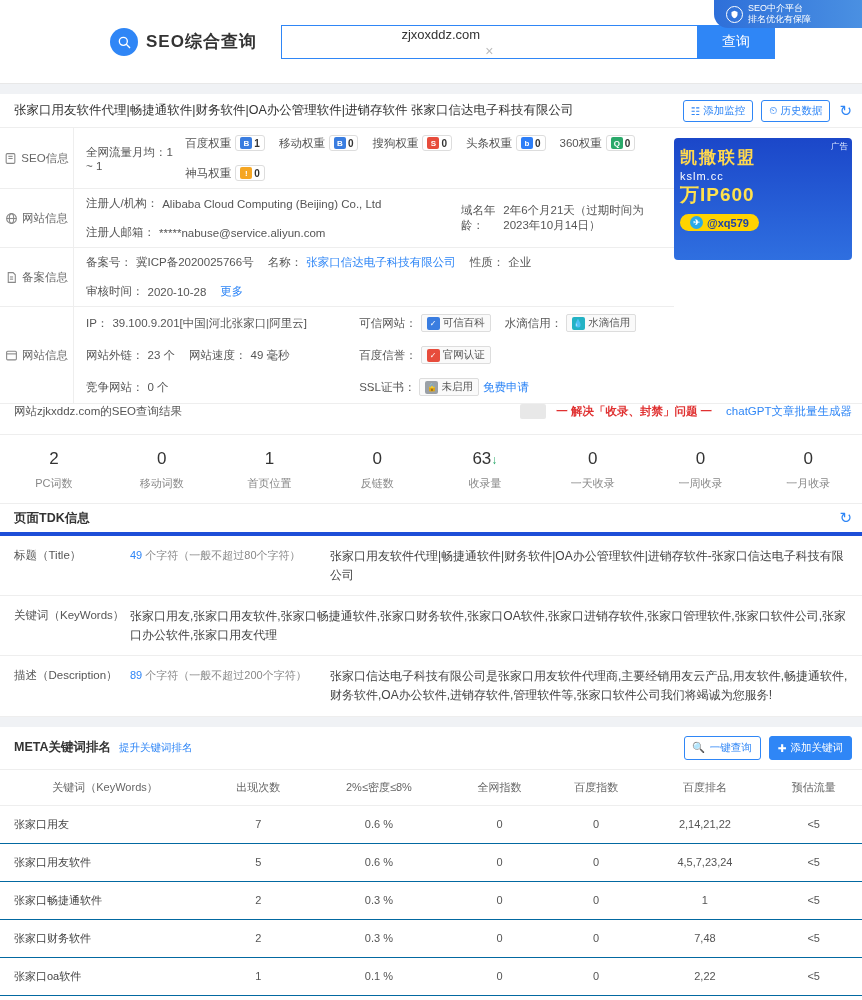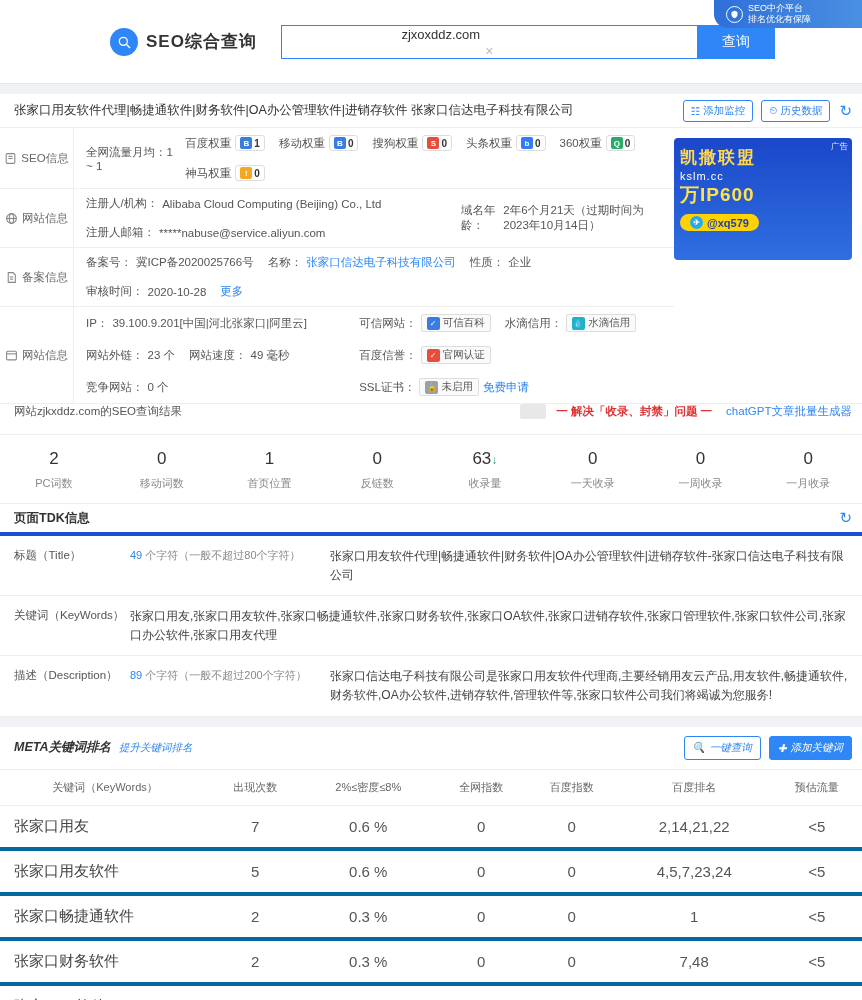--- a/index.html
+++ b/index.html
@@ -171,42 +171,42 @@
     background: #fff; border-bottom: 4px solid #1d4ed8;
   }
   .sec-title { font-size: 12.5px; color: #333; font-weight: bold; flex: 1; }
   .tdk-row { display: flex; border-bottom: 1px solid #eee; background: #fff; min-height: 44px; }
   .tdk-label { width: 130px; padding: 12px 0 12px 14px; font-size: 11.5px; color: #555; flex-shrink: 0; }
   .tdk-count { width: 200px; padding: 12px 0; font-size: 11px; color: #888; flex-shrink: 0; }
   .tdk-count b { color: #2f86f6; font-weight: normal; }
   .tdk-val { flex: 1; padding: 11px 14px 11px 0; font-size: 12px; color: #444; line-height: 1.55; }
 
   
-  .meta-head { display: flex; align-items: center; padding: 9px 10px 9px 14px; background: #fff; border-bottom: 1px solid #eee; font-style: italic; }
+  .meta-head { display: flex; align-items: center; padding: 9px 10px 9px 14px; background: #fff; border-bottom: 1px solid #eee; }
   .meta-title { font-size: 12.5px; color: #333; font-weight: bold; }
   .meta-sub { font-size: 10.5px; color: #2f86f6; margin-left: 8px; }
   .meta-spacer { flex: 1; }
   .btn-out {
     border: 1px solid #2f86f6; color: #2f86f6; background: #fff;
     border-radius: 3px; font-size: 10.5px; padding: 4px 8px; margin-left: 8px;
     display: inline-flex; align-items: center; gap: 4px; cursor: pointer;
   }
   .btn-fill {
     border: 1px solid #2f86f6; background: #2f86f6; color: #fff;
     border-radius: 3px; font-size: 10.5px; padding: 4px 8px; margin-left: 8px;
     display: inline-flex; align-items: center; gap: 4px; cursor: pointer;
   }
   table.kw { width: 100%; border-collapse: collapse; background: #fff; }
   table.kw th {
     font-weight: normal; color: #666; font-size: 11px;
     padding: 10px 0; border-bottom: 1px solid #eee;
   }
   table.kw td {
-    text-align: center; font-size: 15px; color: #555;
-    padding: 11px 0; border-bottom: 4px solid #0369a1;
+    text-align: center; font-size: 11px; color: #555;
+    padding: 11px 0; border-bottom: 1px solid #0369a1;
   }
   table.kw td.kwname { text-align: left; padding-left: 14px; color: #444; }
   .col1 { width: 210px; }
 </style>
 </head>
 <body>
 
 <div class="page">
 
   <div class="top-badge">

